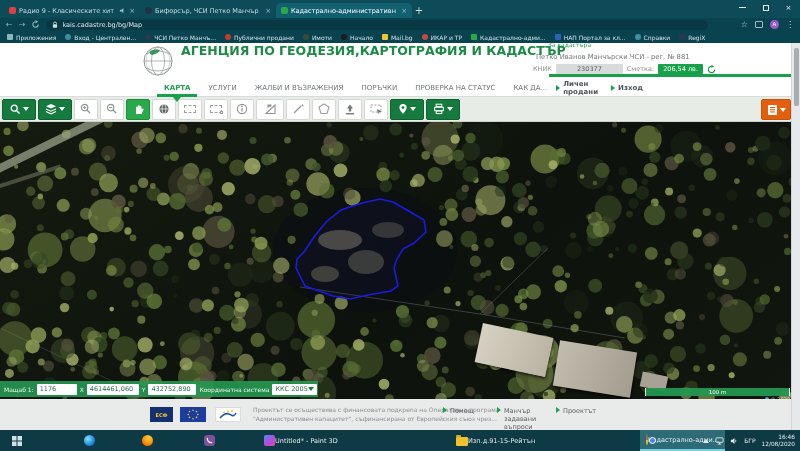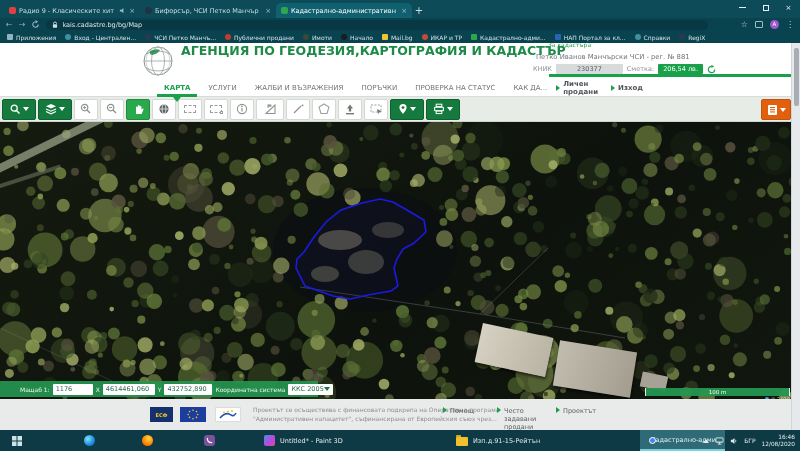--- a/index.html
+++ b/index.html
@@ -70,21 +70,21 @@
   
   .map{position:absolute;top:79px;left:0;right:0;height:277px;background:linear-gradient(145deg,#161b10,#0d120c 55%,#11160e);overflow:hidden}
   .map svg.lyr{position:absolute;left:0;top:0}
   .road1{position:absolute;left:-8px;top:46px;width:135px;height:8px;background:#99a187;opacity:.75;transform:rotate(-26deg);transform-origin:left center;filter:blur(.5px)}
   .road2{position:absolute;left:-6px;top:64px;width:70px;height:4px;background:#7d8569;opacity:.5;transform:rotate(-18deg);transform-origin:left center;filter:blur(.5px)}
   .bld{position:absolute;box-shadow:1px 2px 3px rgba(0,0,0,.6)}
   .bld1{left:478px;top:208px;width:72px;height:40px;background:linear-gradient(100deg,#d6d1c2,#b9b3a3);transform:rotate(12deg)}
   .bld2{left:556px;top:224px;width:78px;height:46px;background:linear-gradient(100deg,#c2bcae,#a39d8f);transform:rotate(9deg)}
   .bld3{left:641px;top:252px;width:26px;height:15px;background:#a8a296;transform:rotate(12deg)}
   .parcel{fill:rgba(25,25,130,.10);stroke:#1a1ae0;stroke-width:1.6}
-  .sbar{position:absolute;left:0;top:259px;width:318px;height:16px;background:rgba(36,150,80,.92);display:flex;align-items:center;gap:3px;padding:0 20px;font-size:6px;color:#eaf5ec;white-space:nowrap}
+  .sbar{position:absolute;left:0;top:259px;width:318px;height:16px;background:rgba(36,150,80,.92);display:flex;align-items:center;gap:3px;padding:0 4px;font-size:6px;color:#eaf5ec;white-space:nowrap}
   .sb-in{height:11px;border:none;background:#fff;color:#2b6b4d;font-size:6.5px;font-family:inherit;padding:0 3px;border-radius:1px}
   .w40{width:40px}.w52{width:52px}.w48{width:48px}
   .crssel{width:58px;height:11px;background:#fff;color:#2b6b4d;font-size:6.5px;display:flex;align-items:center;justify-content:space-between;padding:0 3px;border-radius:1px}
   .chevg{width:0;height:0;border-left:3px solid transparent;border-right:3px solid transparent;border-top:4px solid #157a3e}
   .scalebar{position:absolute;left:645px;top:266px;width:145px;height:8px;background:rgba(36,150,80,.95);color:#fff;font-size:5.5px;line-height:8px;text-align:center;border-left:1px solid #dff0e4;border-right:1px solid #dff0e4}
   .attrib{position:absolute;right:10px;top:274px;font-size:5px;color:#c8d2cb;display:flex;align-items:center;gap:2px}
   .attrib .bdot{width:4px;height:4px;border-radius:50%;background:#3fa9e0}
 
   
   .pgfooter{position:absolute;top:356px;left:0;right:0;height:31px;background:#e9eaea}
@@ -97,21 +97,21 @@
   .flink{position:absolute;top:8px;display:flex;gap:3px;font-size:6.5px;color:#5a5f62;align-items:flex-start}
   .flink .lbl{max-width:44px;line-height:8px}
   .fl1{left:443px}.fl2{left:497px}.fl3{left:556px}
 
   .pscroll{position:absolute;right:0;top:0;width:9px;height:387px;background:#e6e9eb;border-left:1px solid #d2d6d8;z-index:9}
   .pthumb{position:absolute;left:2px;top:5px;width:5px;height:58px;background:#a7adb2;border-radius:2px}
 
   
   .taskbar{position:absolute;top:430px;left:0;right:0;height:21px;background:#0e3a45;color:#e5eef0}
   .tbi{position:absolute;top:0;height:21px;display:flex;align-items:center;justify-content:center}
-  .tapp{position:absolute;top:0;height:21px;display:flex;align-items:center;gap:5px;padding:8px 6px;font-size:6.5px;white-space:nowrap;overflow:hidden}
+  .tapp{position:absolute;top:0;height:21px;display:flex;align-items:center;padding:8px 6px;font-size:6.5px;white-space:nowrap;overflow:hidden}
   .tapp.active{background:#2e6b77;border-bottom:2px solid #79d0dd}
   .circ{width:11px;height:11px;border-radius:50%}
   .edgeic{background:radial-gradient(circle at 35% 35%,#7ee7f2,#1e88e0 60%,#0a57b8)}
   .ffic{background:radial-gradient(circle at 60% 30%,#ffd54a,#ff8a00 55%,#e3440e)}
   .vbic{border-radius:3px;background:#7b519d;display:flex;align-items:center;justify-content:center}
   .paintic{width:11px;height:11px;border-radius:2px;background:linear-gradient(135deg,#4a90e2,#b44ae2 55%,#e24a90)}
   .folderic{position:relative;width:12px;height:9px;background:#f0c02f;border-radius:1px;margin-top:2px}
   .folderic:before{content:"";position:absolute;left:0;top:-2px;width:5px;height:2px;background:#d9a81f;border-radius:1px 1px 0 0}
   .chromeic{position:relative;width:11px;height:11px;border-radius:50%;background:conic-gradient(#ea4335 0 33%,#fbbc05 33% 66%,#34a853 66% 100%)}
   .chromeic:after{content:"";position:absolute;left:3px;top:3px;width:5px;height:5px;border-radius:50%;background:#4285f4;border:1px solid #fff}
@@ -997,21 +997,21 @@
       <div class="ftext">
         <div>Проектът се осъществява с финансовата подкрепа на Оперативна програма</div>
         <div>"Административен капацитет", съфинансирана от Европейския съюз чрез...</div>
       </div>
       <div class="flink fl1">
           <span class="garrow"></span>
           <span class="lbl">Помощ</span>
         </div>
       <div class="flink fl2">
           <span class="garrow"></span>
-          <span class="lbl">Често задавани продани</span>
+          <span class="lbl">Манчър задавани въпроси</span>
         </div>
       <div class="flink fl3">
           <span class="garrow"></span>
           <span class="lbl">Проектът</span>
         </div>
     </div>
 
     <div class="pscroll">
         <div class="pthumb"></div>
       </div>

